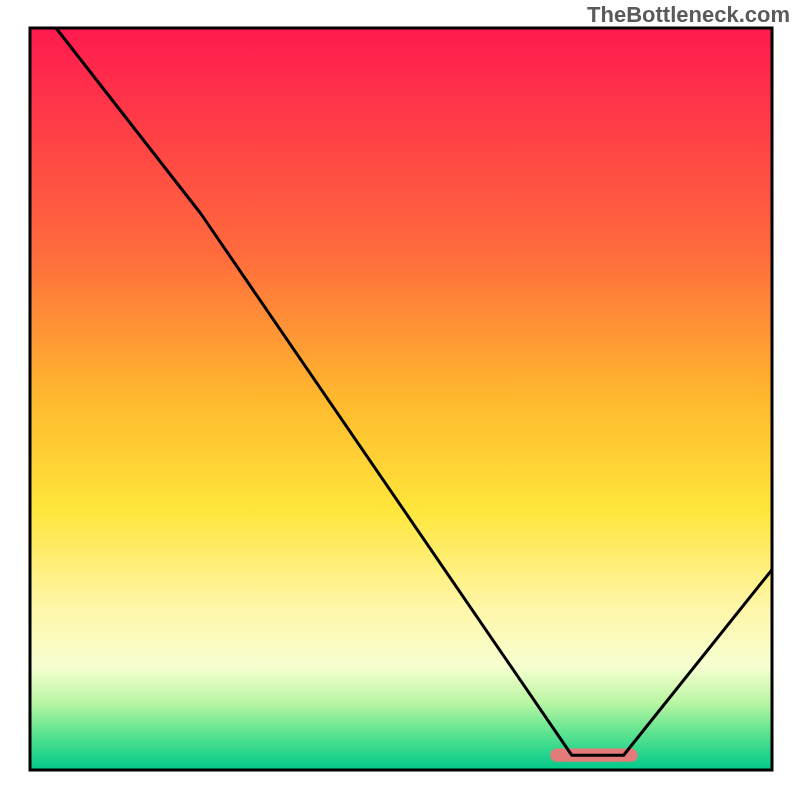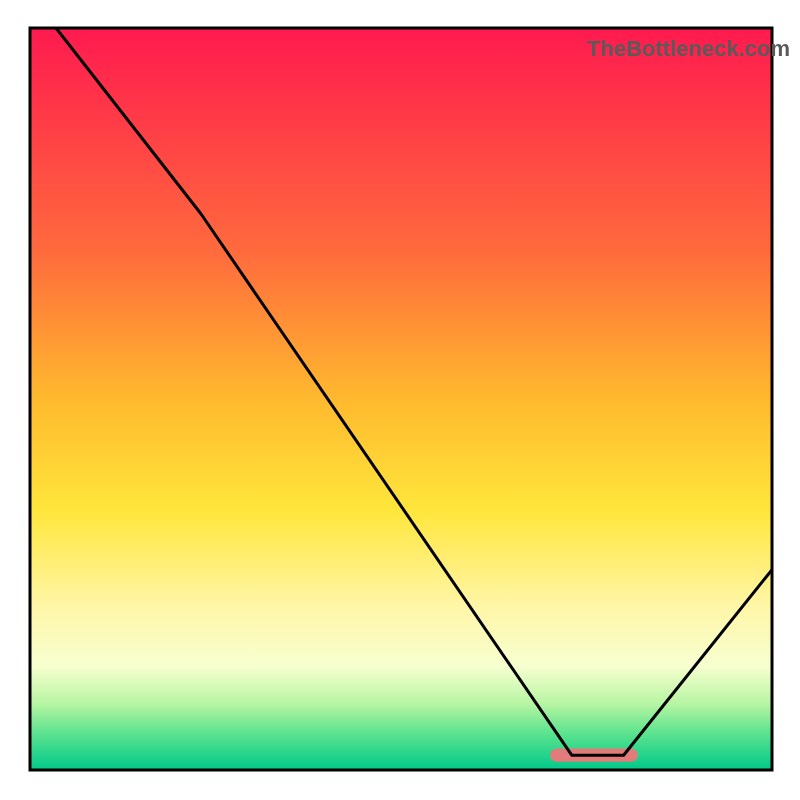--- a/index.html
+++ b/index.html
@@ -16,21 +16,20 @@
     height: 800px;
   }
   .watermark {
     position: absolute;
     top: 2px;
     right: 10px;
     color: #5a5a5a;
     font-size: 22px;
     font-weight: bold;
     z-index: 10;
-    margin-top: 34px;
   }
   svg {
     display: block;
   }
 </style>
 </head>
 <body>
 
 <div class="container">
   <div class="watermark">TheBottleneck.com</div>

